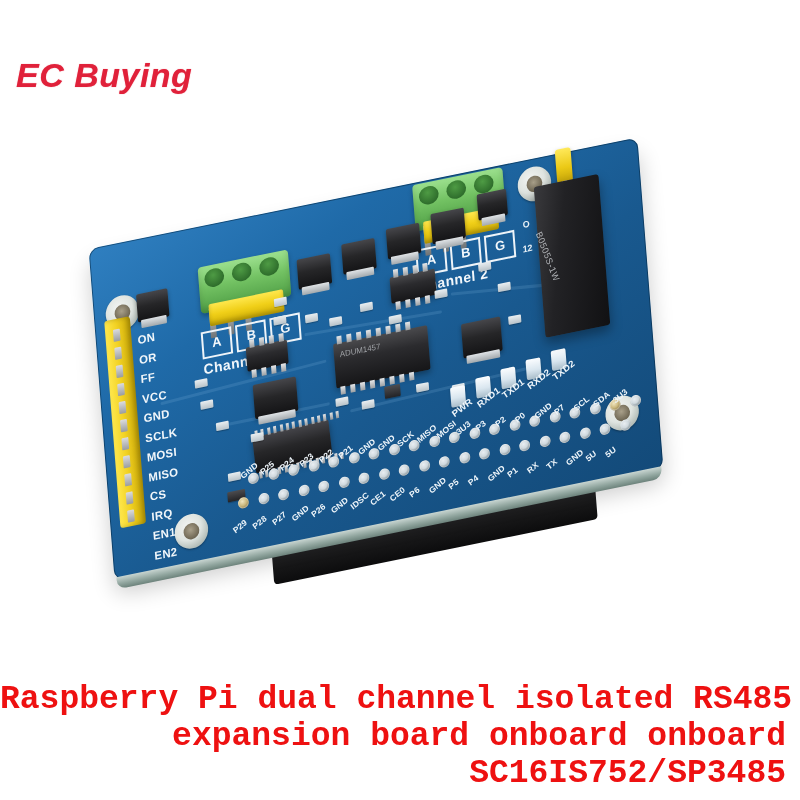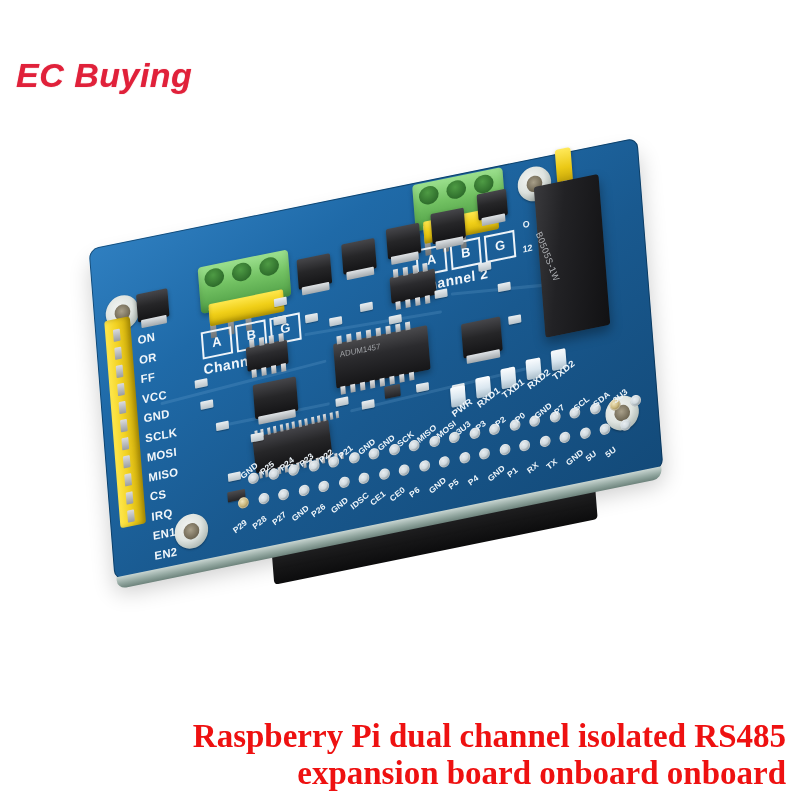--- a/index.html
+++ b/index.html
@@ -30,21 +30,21 @@
     margin-top: 28px;
   }
 
   
   #caption {
     position: absolute;
     left: 0;
     right: 14px;
     bottom: 8px;
     text-align: right;
-    font-family: Liberation Serif, serif;
+    font-family: Liberation Mono, monospace;
     font-weight: bold;
     font-size: 33px;
     line-height: 37px;
     color: #ee1111;
   }
   #caption .cap-line { display: block; white-space: nowrap; }
 
   
   #photo {
     position: absolute;
@@ -708,13 +708,14 @@
         <span style="left:376px; top:48px;">5U</span>
       </div>
     </div>
 
   </div>
 </div>
 
 <div id="caption">
   <span class="cap-line">Raspberry Pi dual channel isolated RS485</span>
   <span class="cap-line">expansion board onboard onboard</span>
+  <span class="cap-line">SC16IS752/SP3485</span>
 </div>
 
 </body></html>

